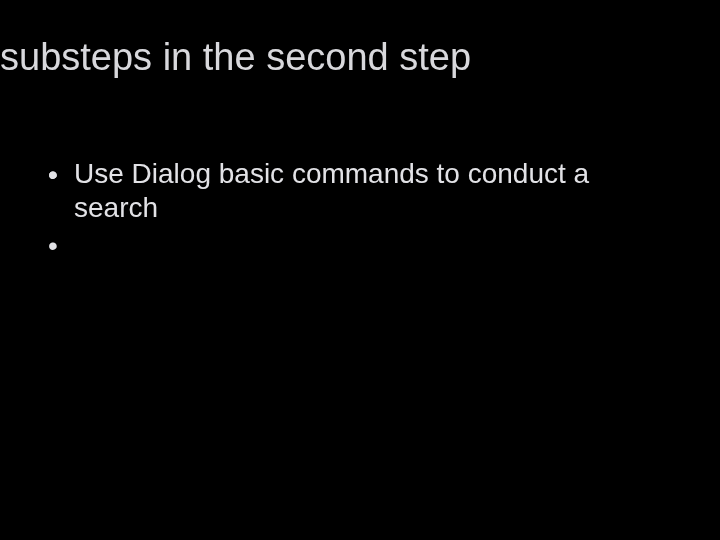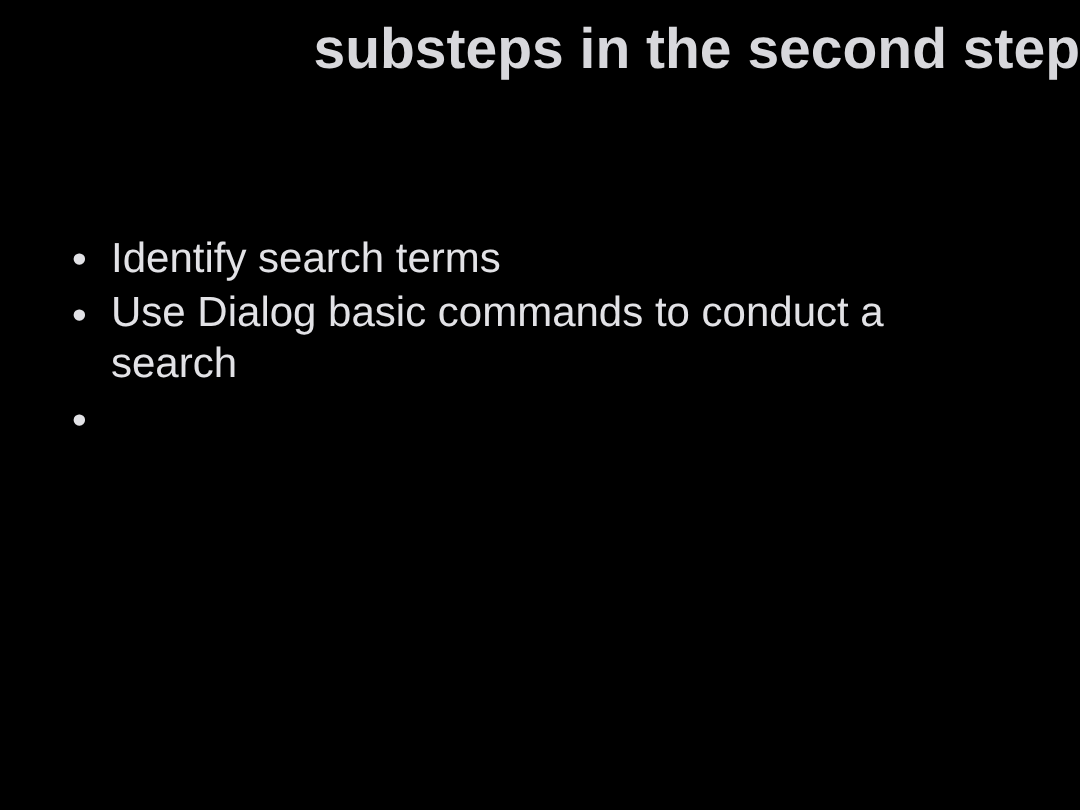--- a/index.html
+++ b/index.html
@@ -12,27 +12,27 @@
     overflow: hidden;
   }
   .slide {
     width: 720px;
     height: 540px;
     position: relative;
     box-sizing: border-box;
   }
   .title {
     position: absolute;
-    top: 12px;
+    top: 36px;
     left: 0;
     width: 100%;
-    text-align: right;
+    text-align: left;
     color: #d8d8dc;
     font-size: 38px;
-    font-weight: 700;
+    font-weight: 400;
     letter-spacing: 0px;
   }
   .body {
     position: absolute;
     top: 155px;
     left: 40px;
     right: 40px;
     color: #e6e6ea;
   }
   ul.bullets {
@@ -60,21 +60,20 @@
 </head>
 <body>
 
 <div class="slide">
   <div class="title">substeps in the second step</div>
 
   <div class="body">
     <ul class="bullets">
       <li>
         <span class="dot">•</span>
-        <span>Identify search terms</span>
       </li>
       <li>
         <span class="dot">•</span>
         <span>Use Dialog basic commands to conduct a search</span>
       </li>
       <li>
         <span class="dot">•</span>
       </li>
     </ul>
   </div>

